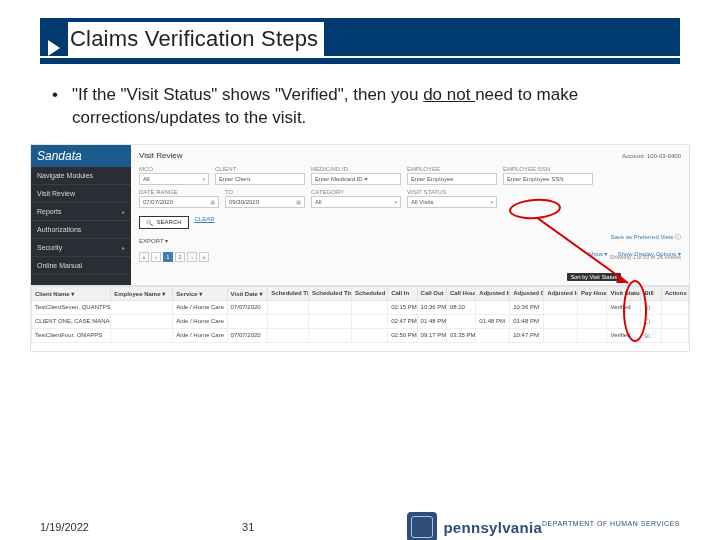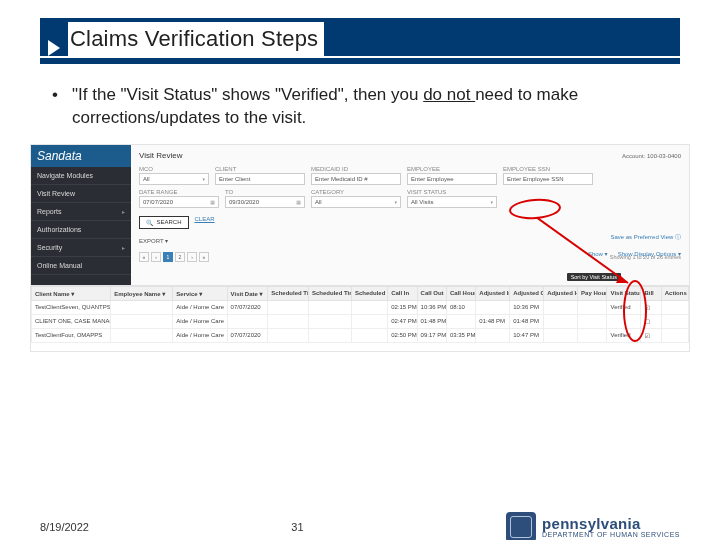--- a/index.html
+++ b/index.html
@@ -48,21 +48,21 @@
   table.dgrid td { padding: 3px 3px; border: 1px solid #eee; white-space: nowrap; overflow: hidden; }
 
   .circle1 { position: absolute; border: 2px solid #d80000; border-radius: 50%; width: 52px; height: 20px; left: 478px; top: 54px; transform: rotate(-4deg); pointer-events:none; }
   .circle2 { position: absolute; border: 2px solid #d80000; border-radius: 50%; width: 24px; height: 62px; left: 592px; top: 135px; pointer-events:none; }
   .arrow-line { position: absolute; left: 505px; top: 72px; width: 96px; height: 70px; pointer-events:none; }
 
   .footer { position: absolute; bottom: 16px; left: 0; right: 0; display: flex; align-items: center; justify-content: space-between; padding: 0 40px; font-size: 11px; color: #333; }
   .pa-logo { display: flex; align-items: center; gap: 6px; }
   .pa-seal { width: 30px; height: 30px; background: #2d4e7a; border-radius: 4px; position: relative; }
   .pa-seal::after { content:""; position:absolute; inset:4px; border:1px solid #b0c4de; border-radius:3px; }
-  .pa-text { display: flex; flex-direction: column; line-height: 1; }
+  .pa-text { display: flex; flex-direction: row; line-height: 1; }
   .pa-text .l1 { color: #2d4e7a; font-weight: 700; font-size: 15px; letter-spacing: .3px; }
   .pa-text .l2 { color: #2d4e7a; font-size: 7px; letter-spacing: .5px; }
 </style>
 </head>
 <body>
 
 <div class="slide">
 
   <div class="title-bar">
     <div class="title-row">
@@ -319,21 +319,21 @@
 
     <div class="circle1"></div>
     <div class="circle2"></div>
     <svg class="arrow-line">
         <line x1="0" y1="0" x2="92" y2="66" stroke="#d80000" stroke-width="2"></line>
         <polygon points="92,66 84,58 80,66" fill="#d80000"></polygon>
       </svg>
   </div>
 
   <div class="footer">
-    <div>8/19/2022</div>
+    <div>1/19/2022</div>
     <div>31</div>
     <div class="pa-logo">
       <div class="pa-seal"></div>
       <div class="pa-text">
         <div class="l1">pennsylvania</div>
         <div class="l2">DEPARTMENT OF HUMAN SERVICES</div>
       </div>
     </div>
   </div>
 

